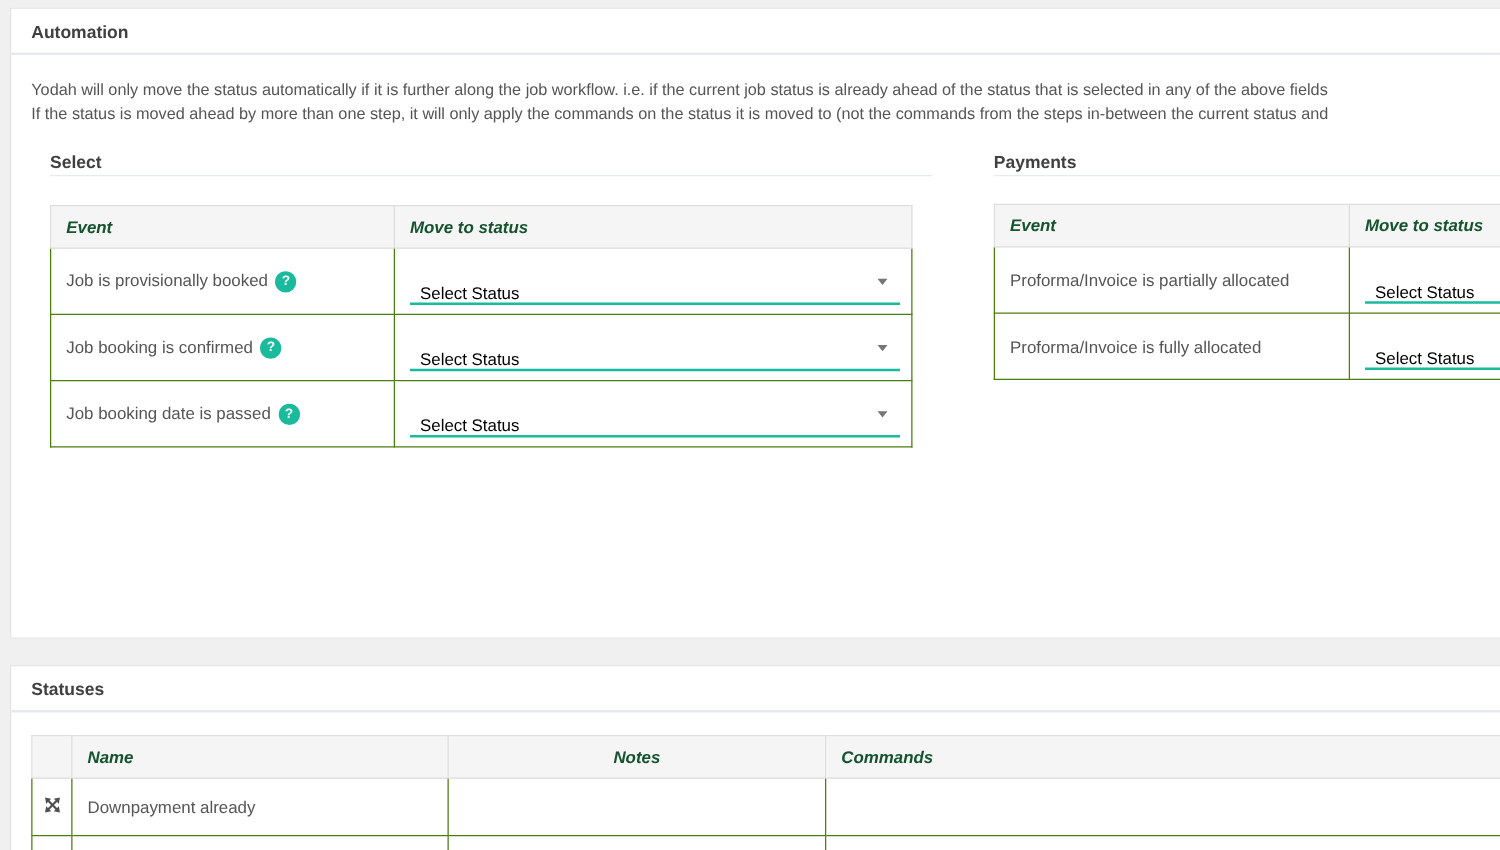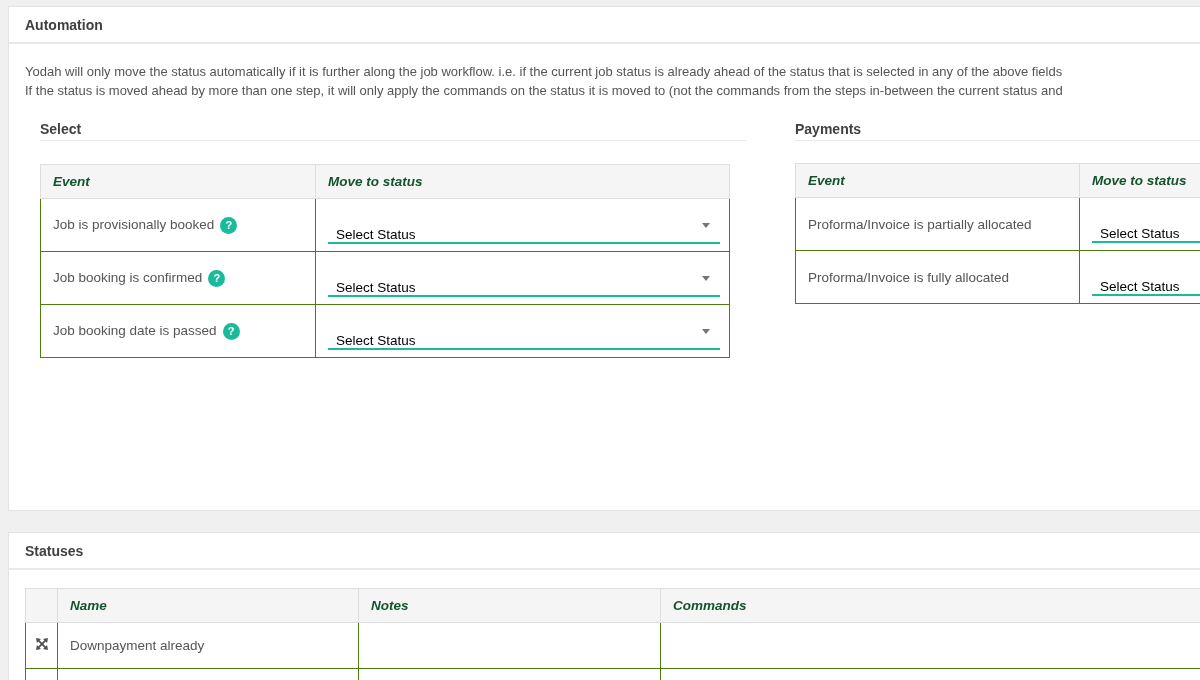--- a/index.html
+++ b/index.html
@@ -77,21 +77,21 @@
     position:absolute; right:10px; top:13px; width:0; height:0;
     border-left:4.5px solid transparent; border-right:4.5px solid transparent;
     border-top:5px solid #757575;
   }
 
   .st-table { margin-top:18px; width:1455px; }
   .st-table td { height:46px; }
   .st-table .drag-col { width:32px; padding:9px 0; }
   .st-table td.drag { width:32px; text-align:center; padding:0; cursor:move; }
   .st-table .col-name  { width:301px; }
-  .st-table .col-notes { width:302px; }
+  .st-table .col-notes { width:302px;text-align:center; }
 </style>
 </head>
 <body>
 
 <div class="canvas">
 
   <div class="panel panel-automation">
     <div class="panel-title">Automation</div>
     <div class="panel-body">
 

